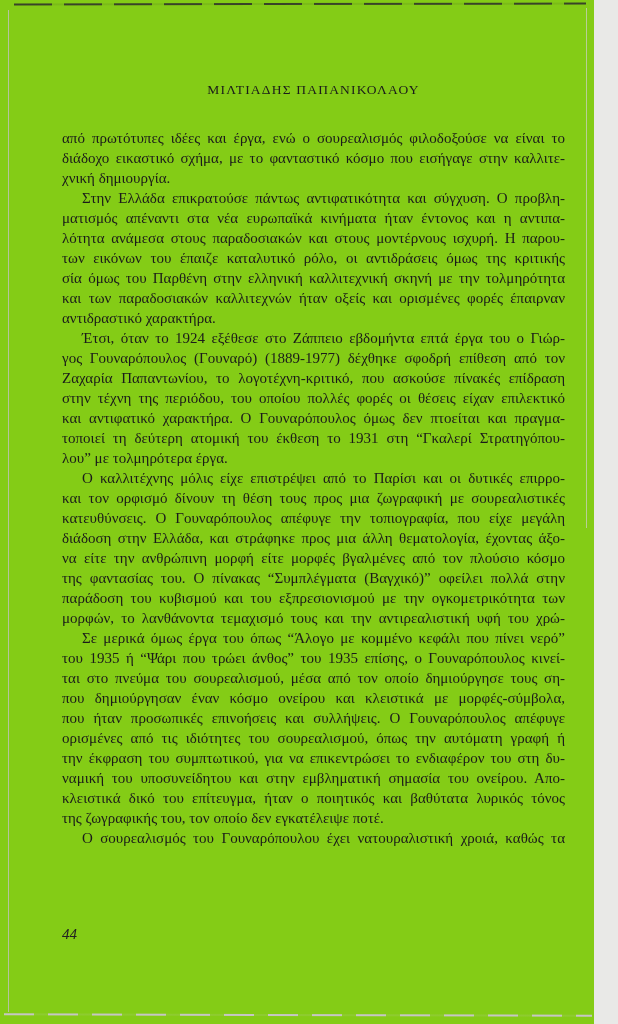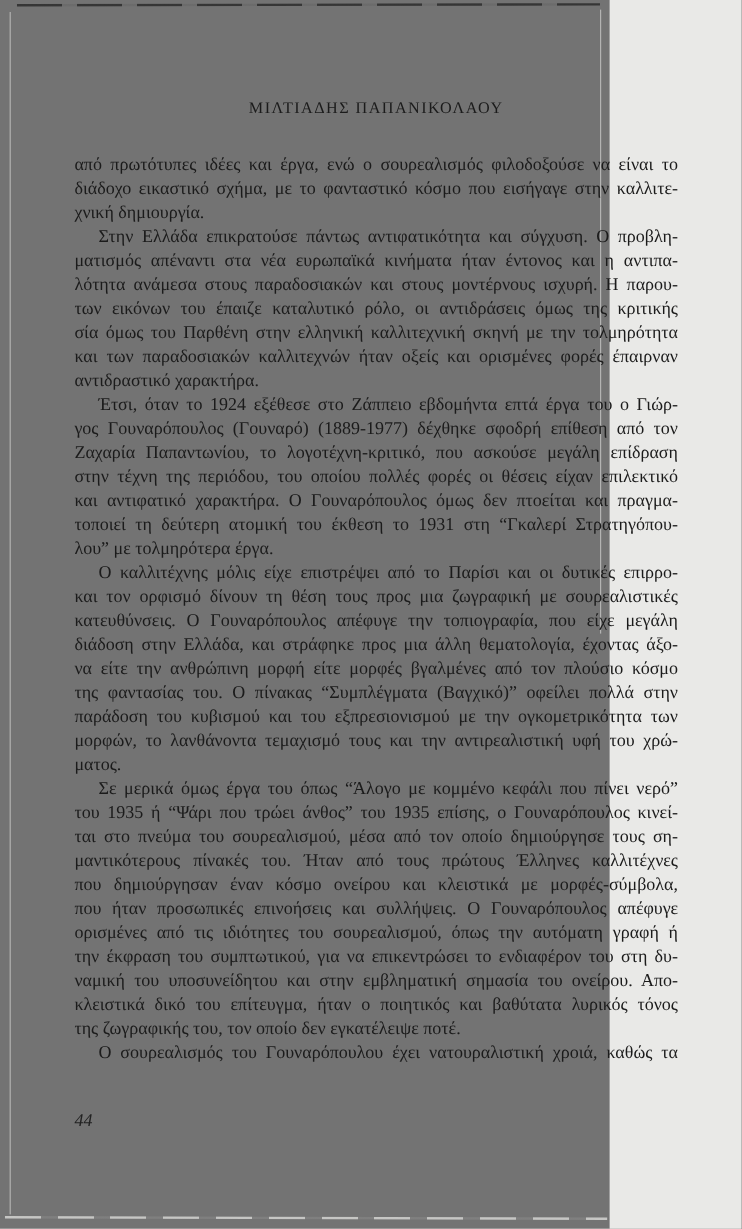--- a/index.html
+++ b/index.html
@@ -3,22 +3,22 @@
 <meta charset="utf-8">
 <style>
   html,body{margin:0;padding:0;}
   body{
     width:618px;height:1024px;
     background:#e9e9e7;
     font-family:"Liberation Serif","DejaVu Serif",serif;
     position:relative;overflow:hidden;
   }
   .paper{
-    position:absolute;left:0;top:0;width:508px;height:1024px;
-    background:#737373;
+    position:absolute;left:0;top:0;width:594px;height:1024px;
+    background:#84cc16;
   }
   
   .scan-edge-top{
     position:absolute;top:3px;left:14px;right:8px;height:2px;
     background:repeating-linear-gradient(90deg,#2b2b2b 0 38px,rgba(43,43,43,.12) 38px 50px);
     opacity:.85;transform:rotate(-.08deg);
   }
   .scan-edge-left{
     position:absolute;top:10px;bottom:12px;left:8px;width:1px;
     background:#c2c2c0;opacity:.8;
@@ -76,42 +76,40 @@
         <div class="line">ματισμός απέναντι στα νέα ευρωπαϊκά κινήματα ήταν έντονος και η αντιπα-</div>
         <div class="line">λότητα ανάμεσα στους παραδοσιακών και στους μοντέρνους ισχυρή. Η παρου-</div>
         <div class="line">των εικόνων του έπαιζε καταλυτικό ρόλο, οι αντιδράσεις όμως της κριτικής</div>
         <div class="line">σία όμως του Παρθένη στην ελληνική καλλιτεχνική σκηνή με την τολμηρότητα</div>
         <div class="line">και των παραδοσιακών καλλιτεχνών ήταν οξείς και ορισμένες φορές έπαιρναν</div>
         <div class="line last">αντιδραστικό χαρακτήρα.</div>
       </div>
       <div>
         <div class="line indent">Έτσι, όταν το 1924 εξέθεσε στο Ζάππειο εβδομήντα επτά έργα του ο Γιώρ-</div>
         <div class="line">γος Γουναρόπουλος (Γουναρό) (1889-1977) δέχθηκε σφοδρή επίθεση από τον</div>
-        <div class="line">Ζαχαρία Παπαντωνίου, το λογοτέχνη-κριτικό, που ασκούσε μεγάλη επίδραση</div>
+        <div class="line">Ζαχαρία Παπαντωνίου, το λογοτέχνη-κριτικό, που ασκούσε πίνακές επίδραση</div>
         <div class="line">στην τέχνη της περιόδου, του οποίου πολλές φορές οι θέσεις είχαν επιλεκτικό</div>
         <div class="line">και αντιφατικό χαρακτήρα. Ο Γουναρόπουλος όμως δεν πτοείται και πραγμα-</div>
         <div class="line">τοποιεί τη δεύτερη ατομική του έκθεση το 1931 στη “Γκαλερί Στρατηγόπου-</div>
         <div class="line last">λου” με τολμηρότερα έργα.</div>
       </div>
       <div>
         <div class="line indent">Ο καλλιτέχνης μόλις είχε επιστρέψει από το Παρίσι και οι δυτικές επιρρο-</div>
         <div class="line">και τον ορφισμό δίνουν τη θέση τους προς μια ζωγραφική με σουρεαλιστικές</div>
         <div class="line">κατευθύνσεις. Ο Γουναρόπουλος απέφυγε την τοπιογραφία, που είχε μεγάλη</div>
         <div class="line">διάδοση στην Ελλάδα, και στράφηκε προς μια άλλη θεματολογία, έχοντας άξο-</div>
         <div class="line">να είτε την ανθρώπινη μορφή είτε μορφές βγαλμένες από τον πλούσιο κόσμο</div>
         <div class="line">της φαντασίας του. Ο πίνακας “Συμπλέγματα (Βαγχικό)” οφείλει πολλά στην</div>
         <div class="line">παράδοση του κυβισμού και του εξπρεσιονισμού με την ογκομετρικότητα των</div>
         <div class="line">μορφών, το λανθάνοντα τεμαχισμό τους και την αντιρεαλιστική υφή του χρώ-</div>
-        <div class="line last">ματος.</div>
       </div>
       <div>
         <div class="line indent">Σε μερικά όμως έργα του όπως “Άλογο με κομμένο κεφάλι που πίνει νερό”</div>
         <div class="line">του 1935 ή “Ψάρι που τρώει άνθος” του 1935 επίσης, ο Γουναρόπουλος κινεί-</div>
         <div class="line">ται στο πνεύμα του σουρεαλισμού, μέσα από τον οποίο δημιούργησε τους ση-</div>
-        <div class="line">μαντικότερους πίνακές του. Ήταν από τους πρώτους Έλληνες καλλιτέχνες</div>
         <div class="line">που δημιούργησαν έναν κόσμο ονείρου και κλειστικά με μορφές-σύμβολα,</div>
         <div class="line">που ήταν προσωπικές επινοήσεις και συλλήψεις. Ο Γουναρόπουλος απέφυγε</div>
         <div class="line">ορισμένες από τις ιδιότητες του σουρεαλισμού, όπως την αυτόματη γραφή ή</div>
         <div class="line">την έκφραση του συμπτωτικού, για να επικεντρώσει το ενδιαφέρον του στη δυ-</div>
         <div class="line">ναμική του υποσυνείδητου και στην εμβληματική σημασία του ονείρου. Απο-</div>
         <div class="line">κλειστικά δικό του επίτευγμα, ήταν ο ποιητικός και βαθύτατα λυρικός τόνος</div>
         <div class="line last">της ζωγραφικής του, τον οποίο δεν εγκατέλειψε ποτέ.</div>
       </div>
       <div>
         <div class="line indent">Ο σουρεαλισμός του Γουναρόπουλου έχει νατουραλιστική χροιά, καθώς τα</div>

